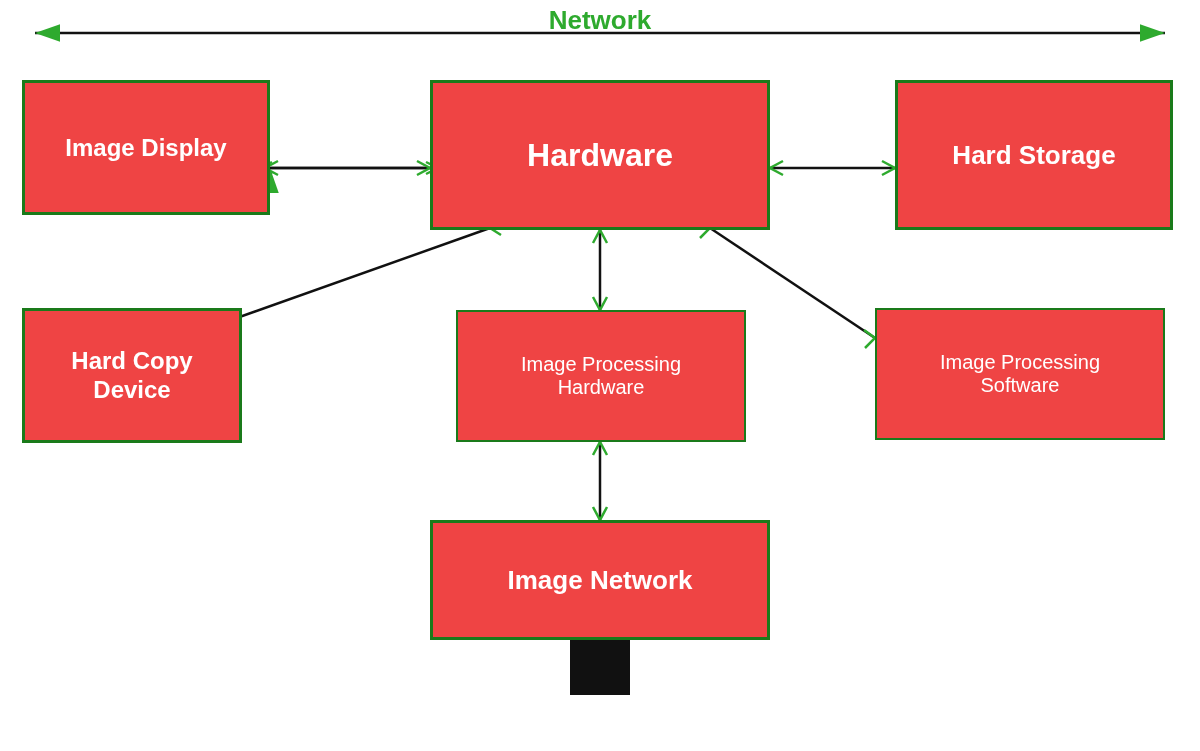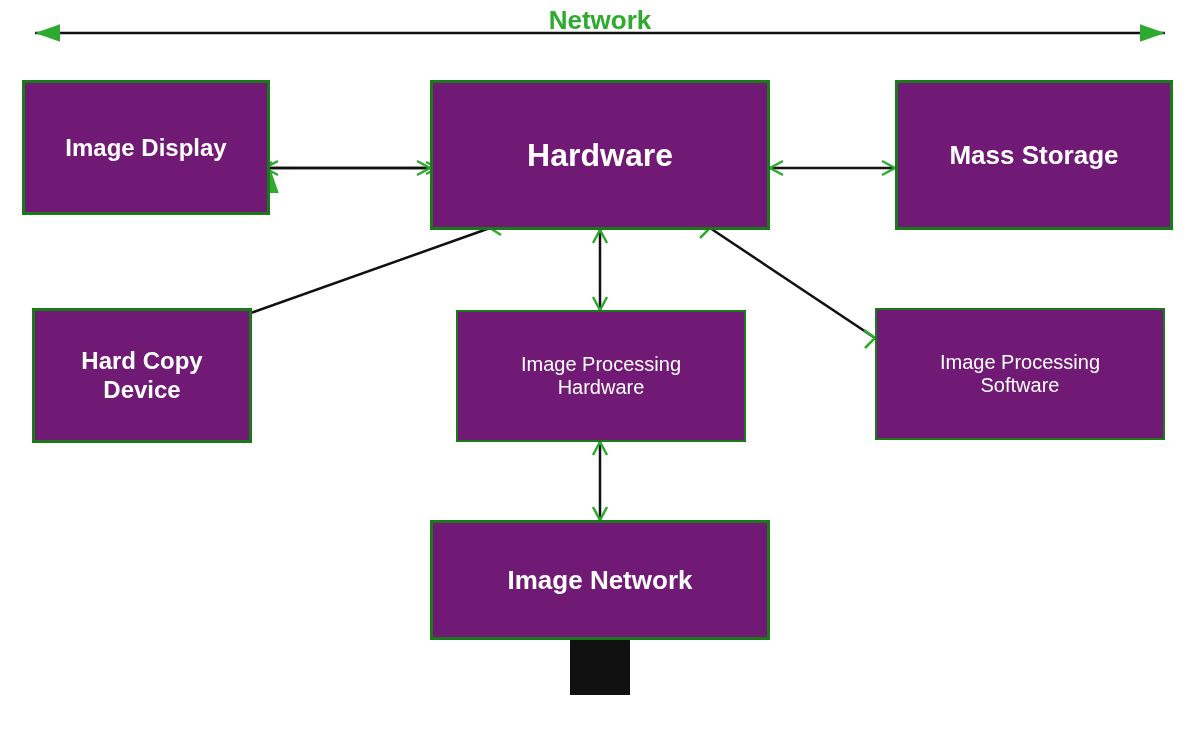--- a/index.html
+++ b/index.html
@@ -12,21 +12,21 @@
       overflow: hidden;
     }
     .diagram-container {
       position: relative;
       width: 1200px;
       height: 751px;
     }
     
     .box {
       position: absolute;
-      background-color: #701a75;
+      background-color: #ef4444;
       color: white;
       display: flex;
       align-items: center;
       justify-content: center;
       text-align: center;
       border: 3px solid #1a7a1a;
     }
     .box-large {
       font-size: 28px;
       font-weight: bold;
@@ -143,24 +143,24 @@
 
   <div class="box box-large" style="left: 22px; top: 80px; width: 248px; height: 135px; font-size: 24px;">
     <span>Image Display</span>
   </div>
 
   <div class="box box-large" style="left: 430px; top: 80px; width: 340px; height: 150px; font-size: 32px;">
     <span>Hardware</span>
   </div>
 
   <div class="box box-large" style="left: 895px; top: 80px; width: 278px; height: 150px; font-size: 26px;">
-    <span>Mass Storage</span>
+    <span>Hard Storage</span>
   </div>
 
-  <div class="box box-large" style="left: 22px; top: 308px; width: 220px; height: 135px; font-size: 24px; line-height: 1.2; margin-left: 10px;">
+  <div class="box box-large" style="left: 22px; top: 308px; width: 220px; height: 135px; font-size: 24px; line-height: 1.2;">
     <span style="white-space: pre-line;">Hard Copy
 Device</span>
   </div>
 
   <div class="box box-medium" style="left: 456px; top: 310px; width: 290px; height: 132px; font-size: 20px; border: 2px solid #1a7a1a;">
     <span style="white-space: pre-line;">Image Processing
 Hardware</span>
   </div>
 
   <div class="box box-medium" style="left: 875px; top: 308px; width: 290px; height: 132px; font-size: 20px; border: 2px solid #1a7a1a;">

